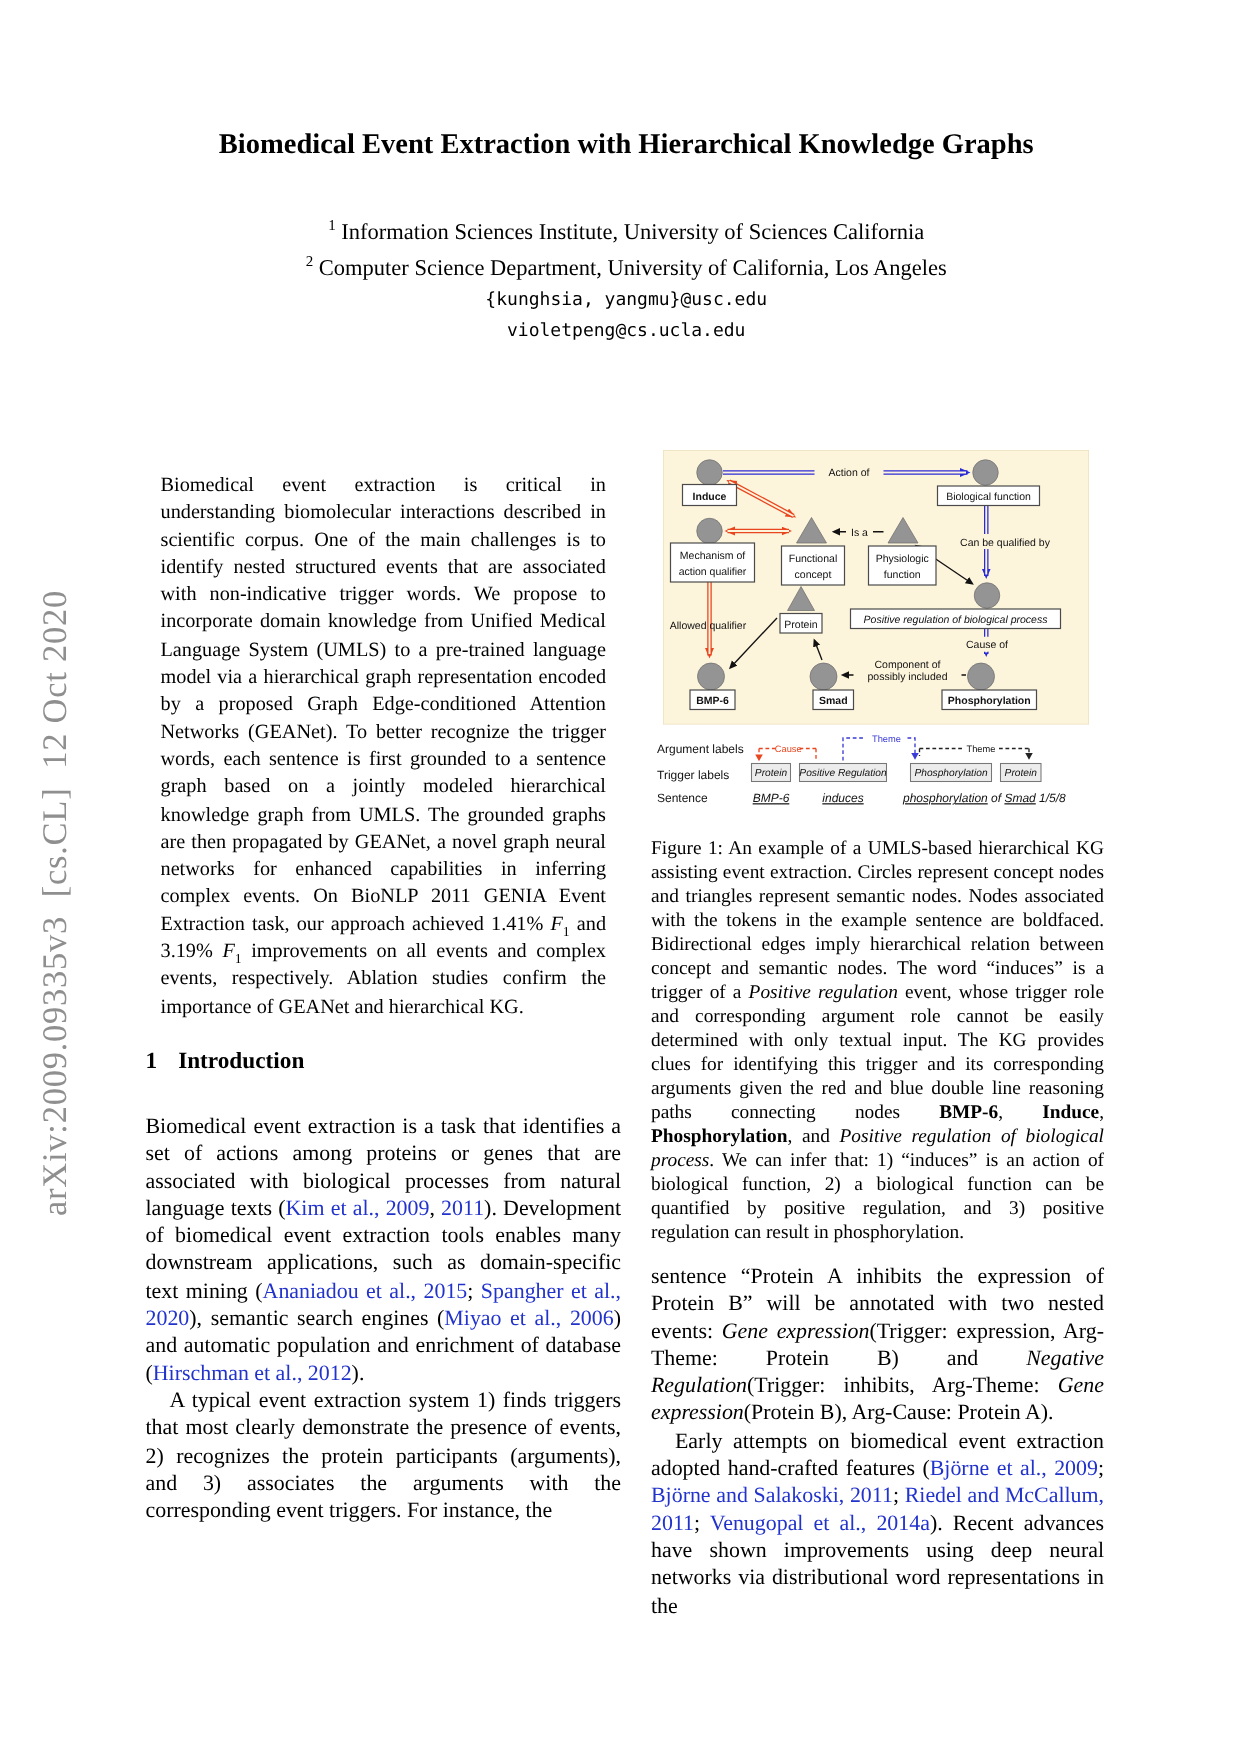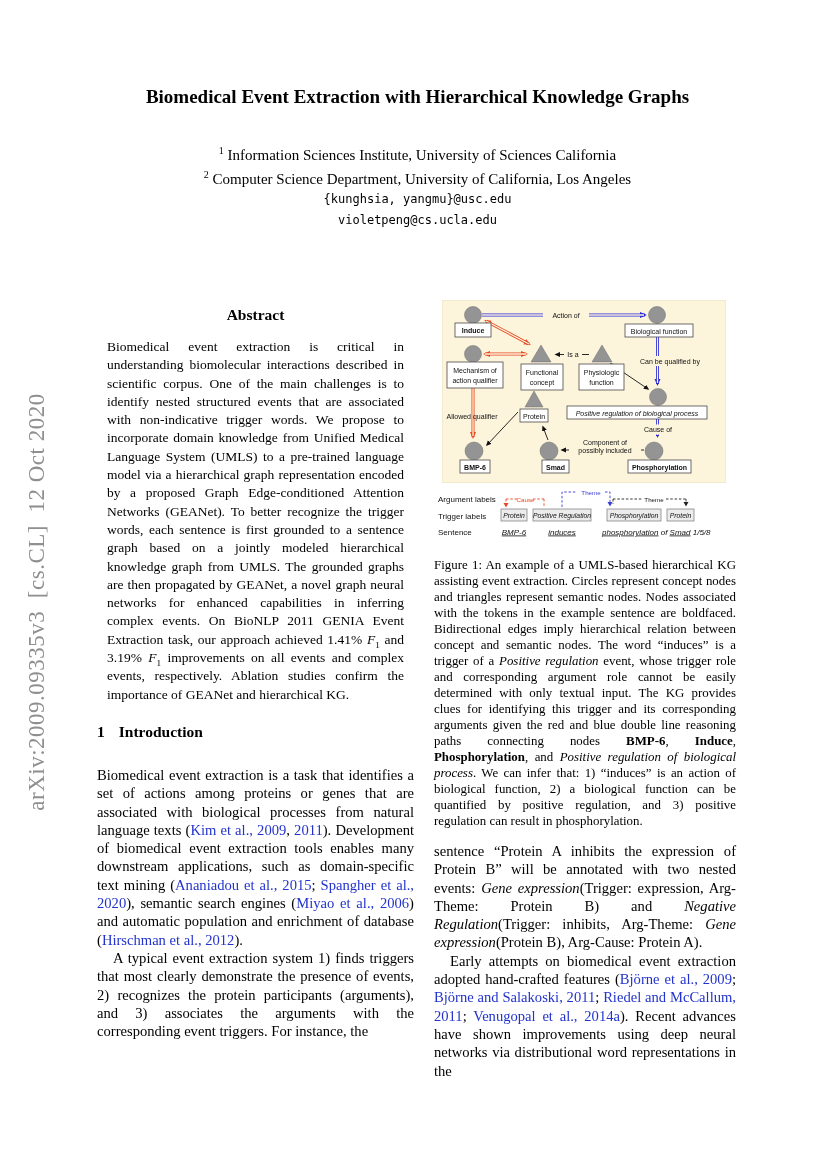--- a/index.html
+++ b/index.html
@@ -67,21 +67,20 @@
 
   <div id="header">
     <div id="paper-title">Biomedical Event Extraction with Hierarchical Knowledge Graphs</div>
     <div class="affil"><sup class="s">1</sup><span> Information Sciences Institute, University of Sciences California</span></div>
     <div class="affil"><sup class="s">2</sup><span> Computer Science Department, University of California, Los Angeles</span></div>
     <div class="email">{kunghsia, yangmu}@usc.edu</div>
     <div class="email">violetpeng@cs.ucla.edu</div>
   </div>
 
   <div id="left-col">
-    <div id="abstract-heading" class="sec-heading">Abstract</div>
     <div id="abstract-body"><span>Biomedical event extraction is critical in understanding biomolecular interactions described in scientific corpus.  One of the main challenges is to identify nested structured events that are associated with non-indicative trigger words. We propose to incorporate domain knowledge from Unified Medical Language System (UMLS) to a pre-trained language model via a hierarchical graph representation encoded by a proposed Graph Edge-conditioned Attention Networks (GEANet). To better recognize the trigger words, each sentence is first grounded to a sentence graph based on a jointly modeled hierarchical knowledge graph from UMLS. The grounded graphs are then propagated by GEANet, a novel graph neural networks for enhanced capabilities in inferring complex events.  On BioNLP 2011 GENIA Event Extraction task, our approach achieved 1.41% </span><span class="seg-italic">F</span><span class="seg-sub">1</span><span> and 3.19% </span><span class="seg-italic">F</span><span class="seg-sub">1</span><span> improvements on all events and complex events, respectively. Ablation studies confirm the importance of GEANet and hierarchical KG.</span></div>
     <div id="intro-heading" class="sec-heading">
       <span class="secnum">1</span><span>Introduction</span>
     </div>
     <p class="body-par" id="intro-p1"><span>Biomedical event extraction is a task that identifies a set of actions among proteins or genes that are associated with biological processes from natural language texts (</span><span class="seg-cite">Kim et al., 2009</span><span>, </span><span class="seg-cite">2011</span><span>). Development of biomedical event extraction tools enables many downstream applications, such as domain-specific text mining (</span><span class="seg-cite">Ananiadou et al., 2015</span><span>; </span><span class="seg-cite">Spangher et al., 2020</span><span>), semantic search engines (</span><span class="seg-cite">Miyao et al., 2006</span><span>) and automatic population and enrichment of database  (</span><span class="seg-cite">Hirschman et al., 2012</span><span>).</span></p>
     <p class="body-par indent" id="intro-p2"><span>A typical event extraction system 1) finds triggers that most clearly demonstrate the presence of events, 2) recognizes the protein participants (arguments), and 3) associates the arguments with the corresponding event triggers. For instance, the</span></p>
   </div>
 
   <div id="right-col">
 

